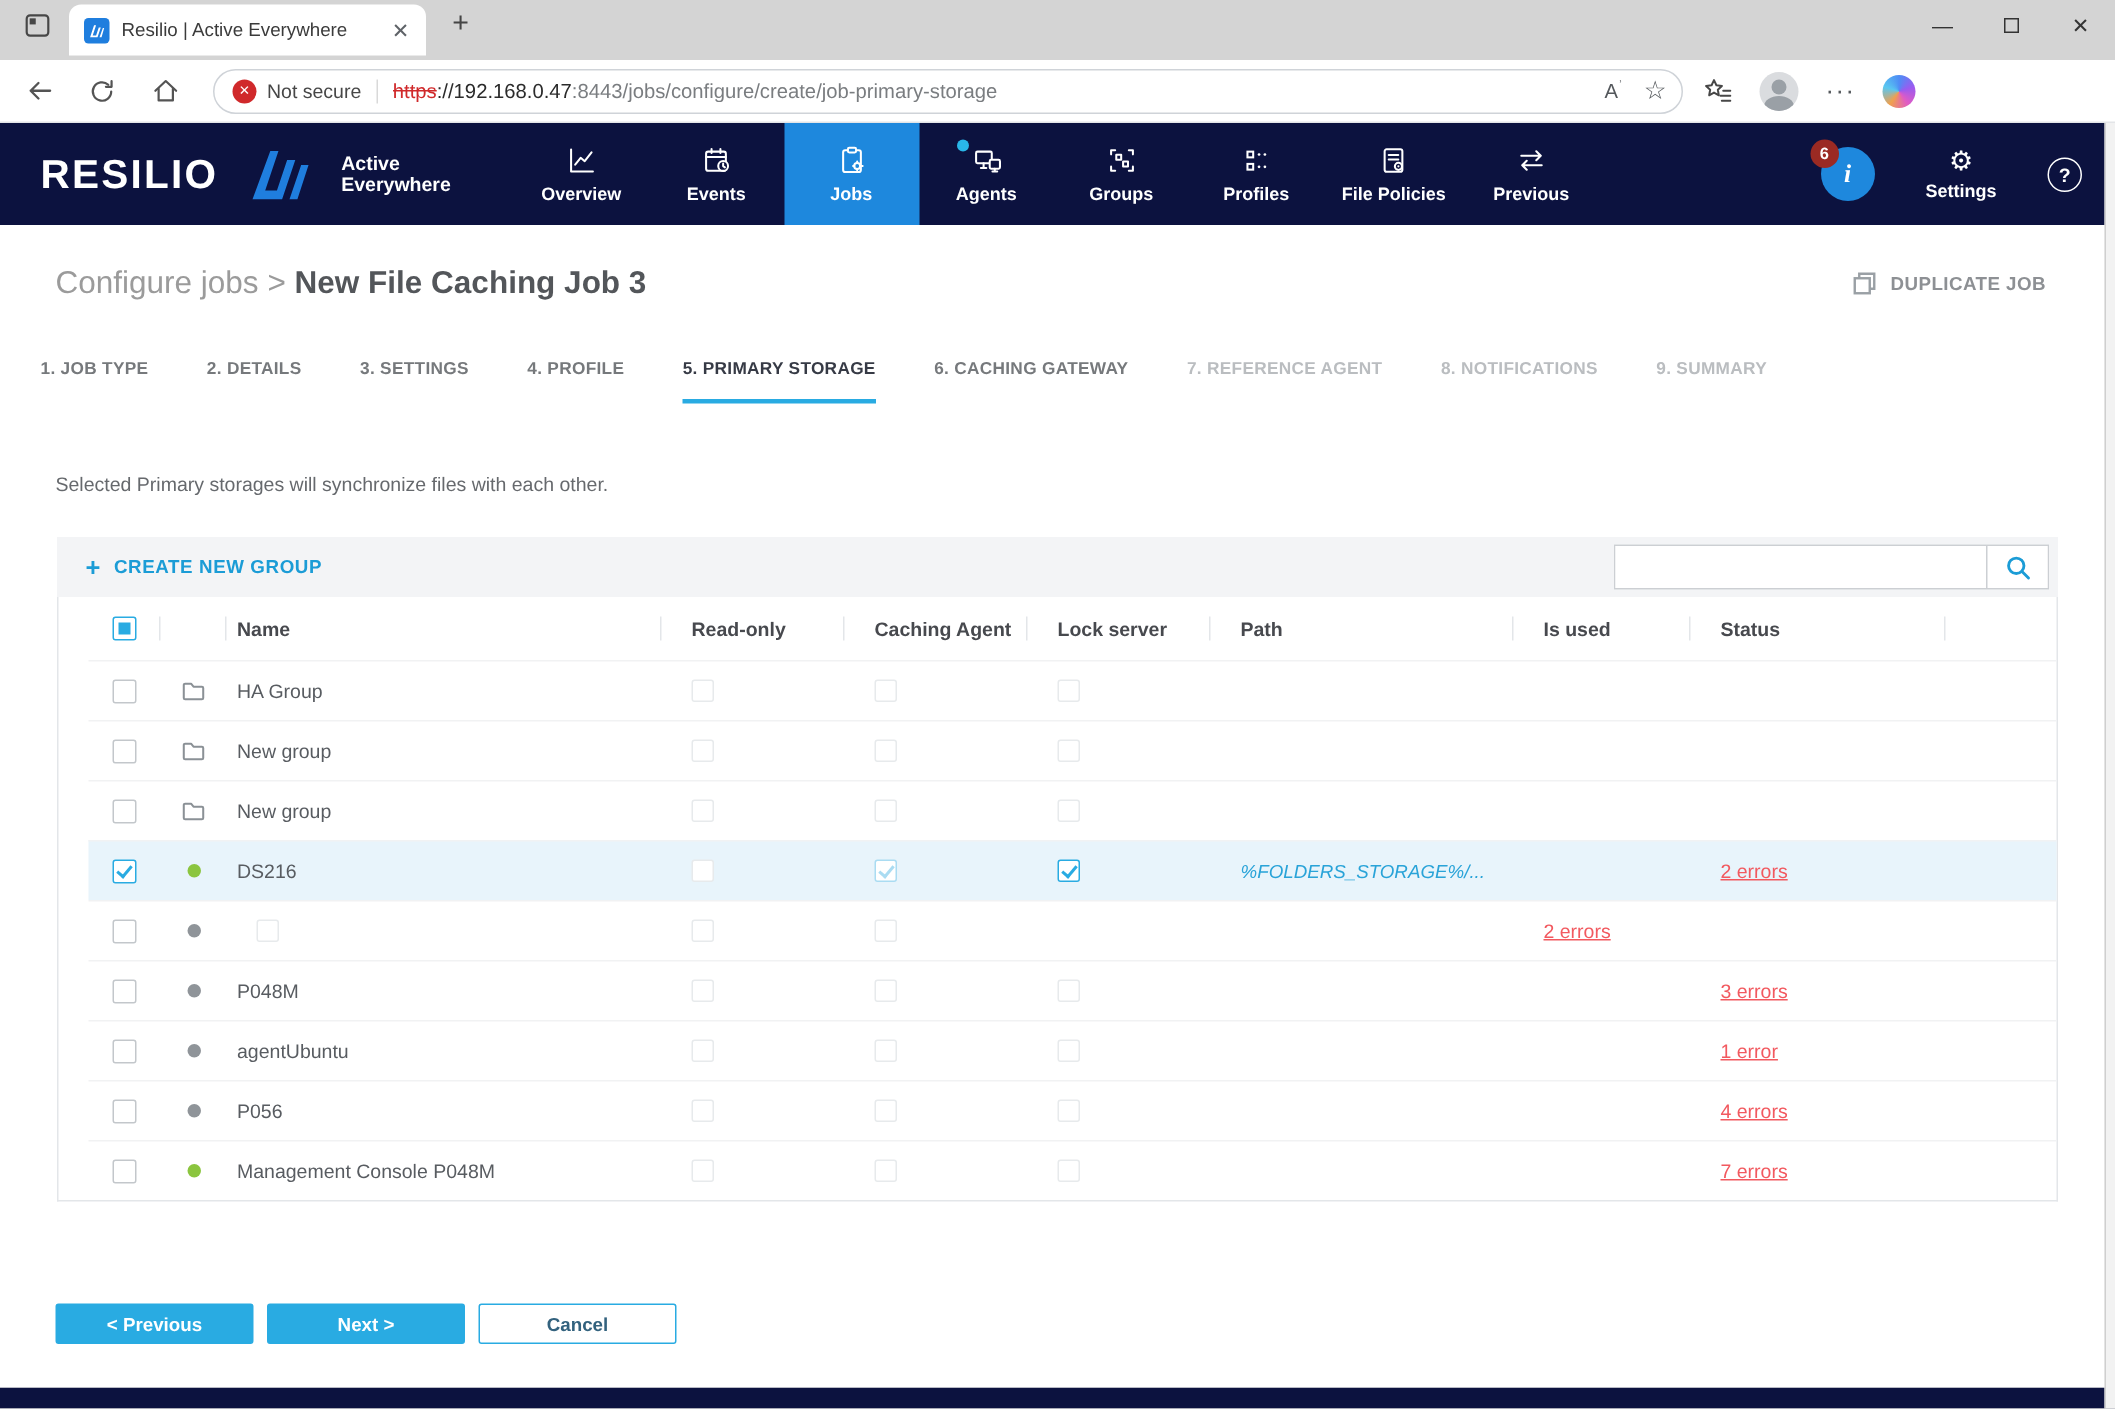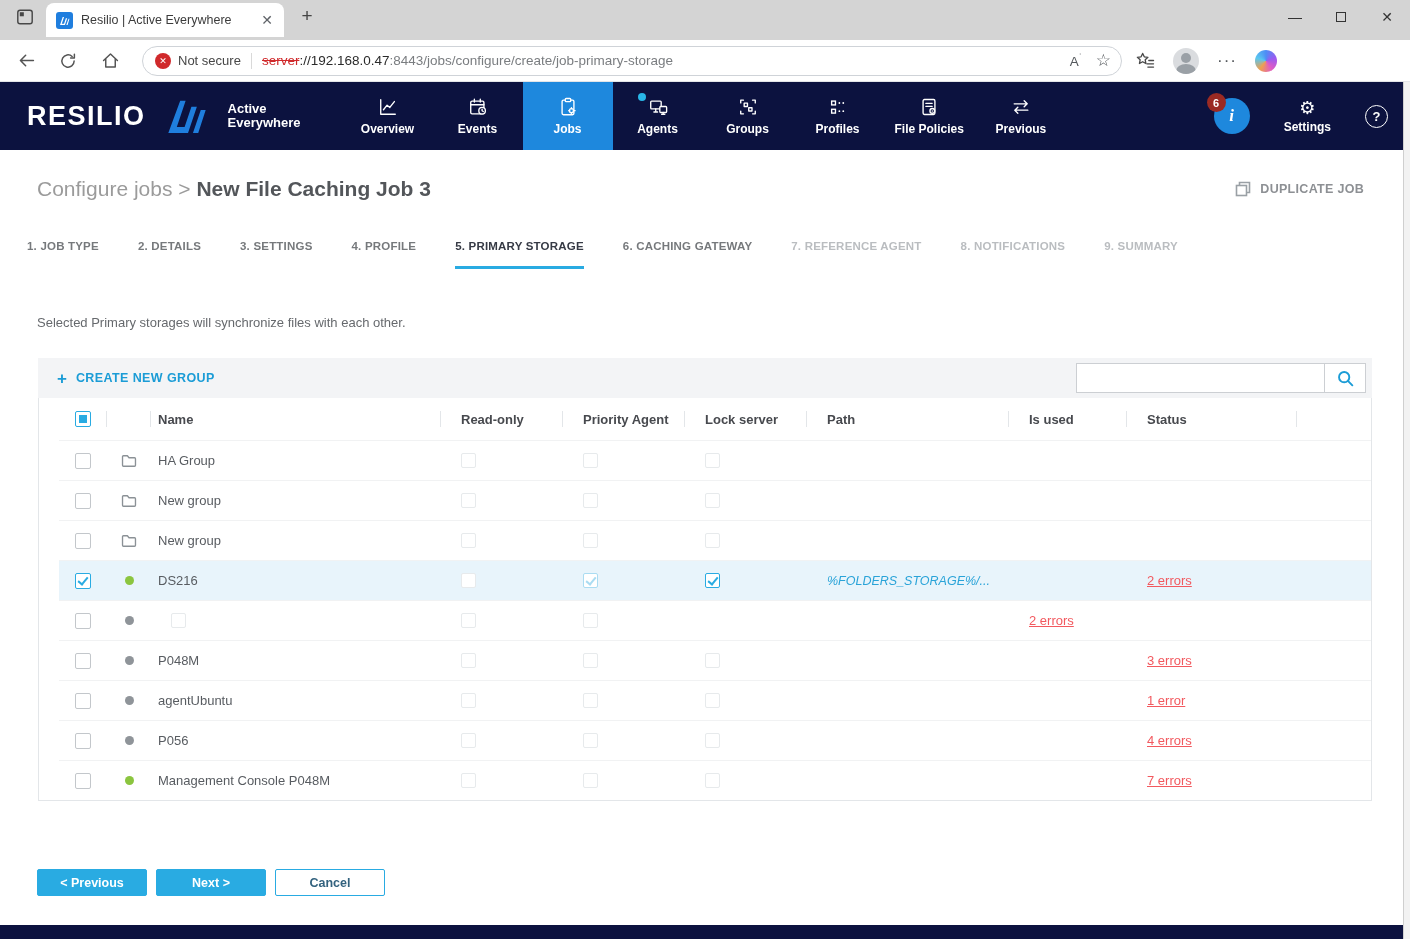--- a/index.html
+++ b/index.html
@@ -107,21 +107,21 @@
   .cb.chk-dis { border-color:#aadcf2; color:#aadcf2; }
   .cb.checked::after, .cb.chk::after, .cb.chk-dis::after {
     content:""; position:absolute; left:4px; top:1px; width:4px; height:8px;
     border:solid currentColor; border-width:0 2px 2px 0; transform:rotate(40deg); }
   .cb.dis { border-color:#e7eaec; }
   .dot { width:9px; height:9px; border-radius:50%; display:inline-block; }
   .dot.green { background:#8bc53f; }
   .dot.gray { background:#8f9499; }
 
   .footer-btns { margin:68px 0 0 37px; display:flex; gap:9px; }
-  .btn { height:27px; width:110px; display:flex; align-items:center; justify-content:center; font-size:12.5px; font-weight:700; border-radius:2px; cursor:pointer; }
+  .btn { height:27px; width:132px; display:flex; align-items:center; justify-content:center; font-size:12.5px; font-weight:700; border-radius:2px; cursor:pointer; }
   .btn.filled { background:#29abe2; color:#fff; border:1px solid #29abe2; }
   .btn.outline { background:#fff; color:#33627e; border:1px solid #29abe2; }
 
   .bottom-bar { height:14px; background:#0c123f; }
   .page-scrollbar { position:absolute; right:0; top:82px; width:7px; height:857px; background:#f2f2f2; border-left:1px solid #cfcfcf; z-index:50; }
 
   svg.icon { display:block; }
 </style>
 </head>
 <body>
@@ -169,21 +169,21 @@
         <path d="M3 11 L11 3.5 19 11"></path>
         <path d="M5.5 9.5 V18.5 h11 V9.5"></path>
       </svg>
   </div>
   <div class="urlbar">
     <span class="sec-chip">
       <span class="sec-circle">✕</span>
       <span class="sec-label">Not secure</span>
     </span>
     <span class="url-sep"></span>
-    <span class="url-text"><span class="url-scheme">server</span><span class="url-host">://192.168.0.47</span><span>:8443/jobs/configure/create/job-primary-storage</span></span>
+    <span class="url-text"><span class="url-scheme">https</span><span class="url-host">://192.168.0.47</span><span>:8443/jobs/configure/create/job-primary-storage</span></span>
     <span class="url-tools">
       <span style="font-size:13.5px;">A<span style="font-size:9px;vertical-align:super;">ʾ</span></span>
       <span class="star">☆</span>
     </span>
   </div>
   <div class="tb-right">
     <span>
       <svg class="icon" width="19" height="17" viewBox="0 0 20 18" fill="none" stroke="#474747" stroke-width="1.4" stroke-linejoin="round">
           <path d="M7 1.5 l1.7 3.6 3.9.5 -2.9 2.7.7 3.9 -3.4-1.9 -3.4 1.9.7-3.9 -2.9-2.7 3.9-.5 Z"></path>
           <path d="M13.5 9 h5 M11.5 12.5 h7 M12.5 16 h6" stroke-linecap="round"></path>
@@ -338,21 +338,21 @@
   </div>
 
   <div class="table">
     <div class="thead">
       <div class="th c-check">
           <span class="cb ind"></span>
         </div>
       <div class="th c-icon"></div>
       <div class="th c-name">Name</div>
       <div class="th c-opt">Read-only</div>
-      <div class="th c-opt">Priority Agent</div>
+      <div class="th c-opt">Caching Agent</div>
       <div class="th c-opt">Lock server</div>
       <div class="th c-path">Path</div>
       <div class="th c-used">Is used</div>
       <div class="th c-status">Status</div>
       <div class="th c-extra"></div>
     </div>
     <div id="table-body">
         <div class="trow">
     <div class="td c-check">
             <span class="cb rowcb"></span>

